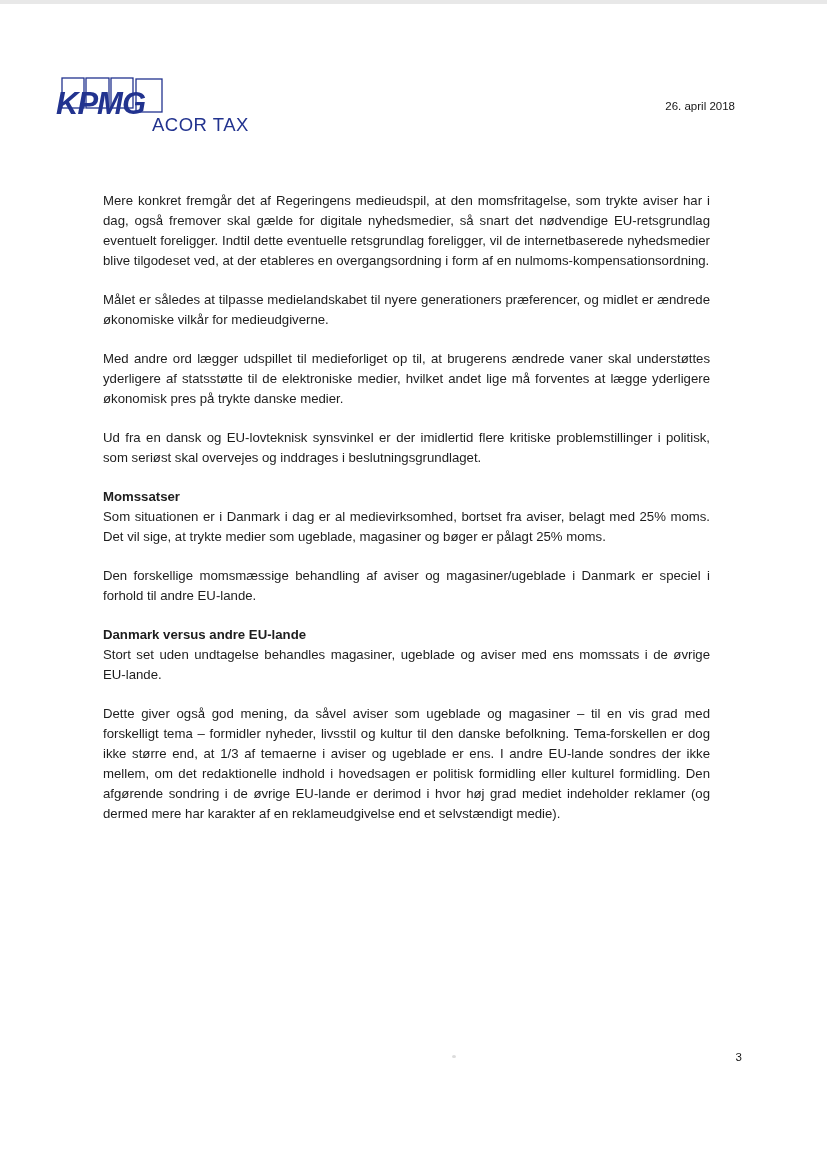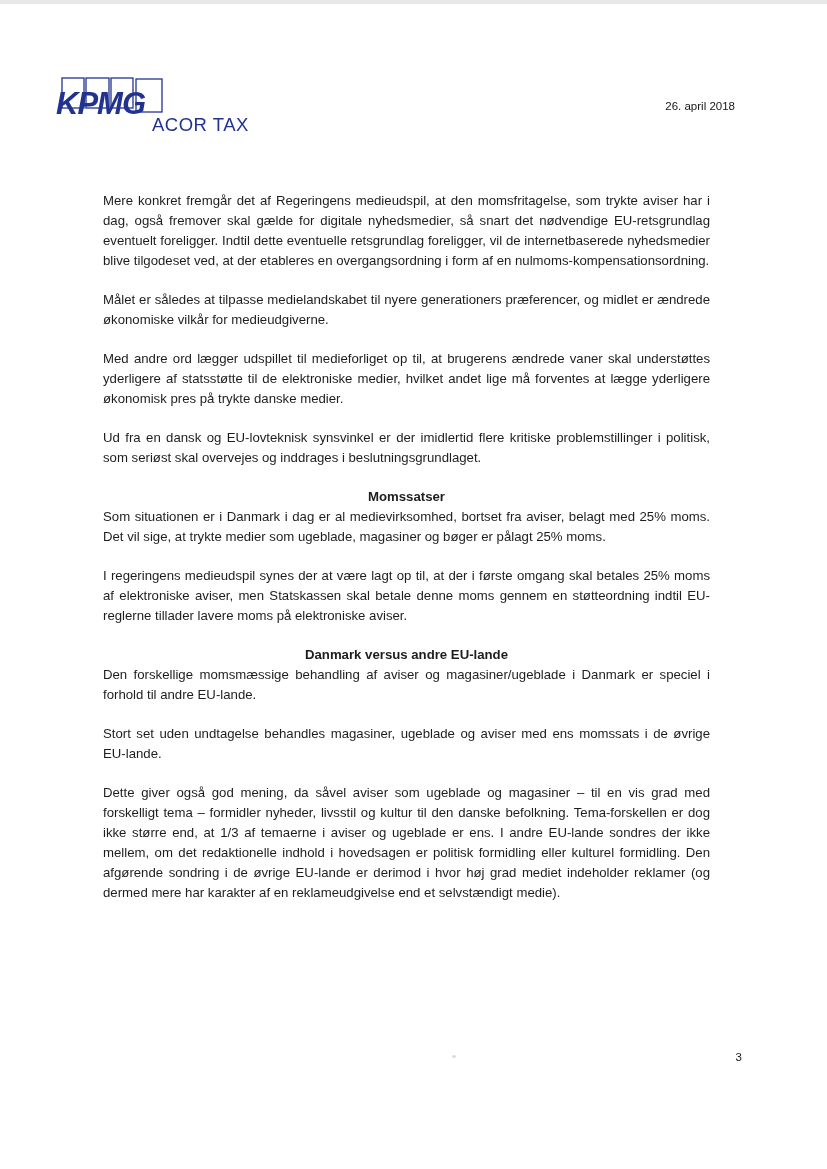--- a/index.html
+++ b/index.html
@@ -41,21 +41,21 @@
   .para {
     margin: 0 0 19px 0;
     font-size: 13.2px;
     line-height: 20px;
     text-align: justify;
     color: #1d1d1d;
   }
   .heading {
     margin-bottom: 0;
     font-weight: bold;
-    text-align: center;
+    text-align: left;
   }
   .page-number {
     position: absolute;
     top: 1047px;
     right: 85px;
     font-size: 11.5px;
     color: #161616;
   }
   .scan-speck {
     position: absolute;
@@ -86,23 +86,22 @@
 
   <div class="doc-date">26. april 2018</div>
 
   <div class="doc-body">
     <p class="para">Mere konkret fremgår det af Regeringens medieudspil, at den momsfritagelse, som trykte aviser har i dag, også fremover skal gælde for digitale nyhedsmedier, så snart det nødvendige EU-retsgrundlag eventuelt foreligger. Indtil dette eventuelle retsgrundlag foreligger, vil de internetbaserede nyhedsmedier blive tilgodeset ved, at der etableres en overgangsordning i form af en nulmoms-kompensationsordning.</p>
     <p class="para">Målet er således at tilpasse medielandskabet til nyere generationers præferencer, og midlet er ændrede økonomiske vilkår for medieudgiverne.</p>
     <p class="para">Med andre ord lægger udspillet til medieforliget op til, at brugerens ændrede vaner skal understøttes yderligere af statsstøtte til de elektroniske medier, hvilket andet lige må forventes at lægge yderligere økonomisk pres på trykte danske medier.</p>
     <p class="para">Ud fra en dansk og EU-lovteknisk synsvinkel er der imidlertid flere kritiske problemstillinger i politisk, som seriøst skal overvejes og inddrages i beslutningsgrundlaget.</p>
     <p class="para heading">Momssatser</p>
     <p class="para">Som situationen er i Danmark i dag er al medievirksomhed, bortset fra aviser, belagt med 25% moms. Det vil sige, at trykte medier som ugeblade, magasiner og bøger er pålagt 25% moms.</p>
-    <p class="para">I regeringens medieudspil synes der at være lagt op til, at der i første omgang skal betales 25% moms af elektroniske aviser, men Statskassen skal betale denne moms gennem en støtteordning indtil EU-reglerne tillader lavere moms på elektroniske aviser.</p>
+    <p class="para">Den forskellige momsmæssige behandling af aviser og magasiner/ugeblade i Danmark er speciel i forhold til andre EU-lande.</p>
     <p class="para heading">Danmark versus andre EU-lande</p>
-    <p class="para">Den forskellige momsmæssige behandling af aviser og magasiner/ugeblade i Danmark er speciel i forhold til andre EU-lande.</p>
     <p class="para">Stort set uden undtagelse behandles magasiner, ugeblade og aviser med ens momssats i de øvrige EU-lande.</p>
     <p class="para">Dette giver også god mening, da såvel aviser som ugeblade og magasiner – til en vis grad med forskelligt tema – formidler nyheder, livsstil og kultur til den danske befolkning. Tema-forskellen er dog ikke større end, at 1/3 af temaerne i aviser og ugeblade er ens. I andre EU-lande sondres der ikke mellem, om det redaktionelle indhold i hovedsagen er politisk formidling eller kulturel formidling. Den afgørende sondring i de øvrige EU-lande er derimod i hvor høj grad mediet indeholder reklamer (og dermed mere har karakter af en reklameudgivelse end et selvstændigt medie).</p>
   </div>
 
   <div class="scan-speck"></div>
 
   <div class="page-number">3</div>
 
 </div>
 

